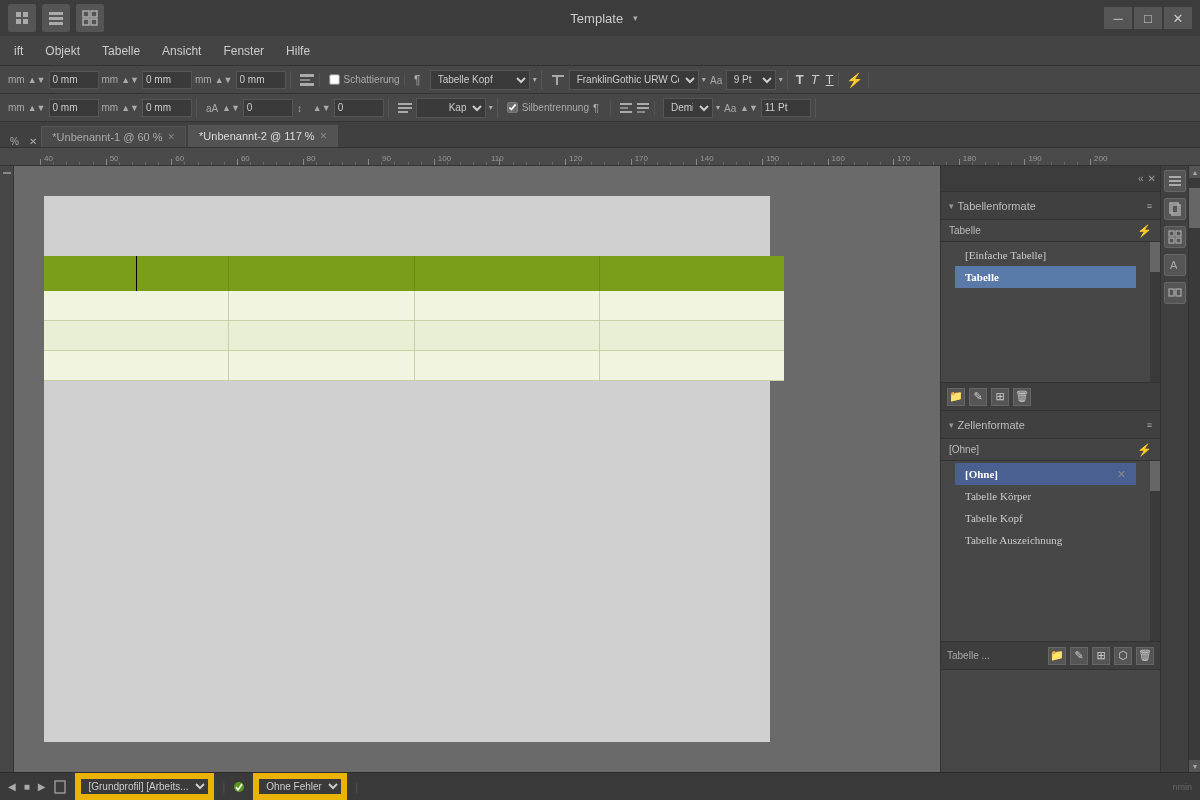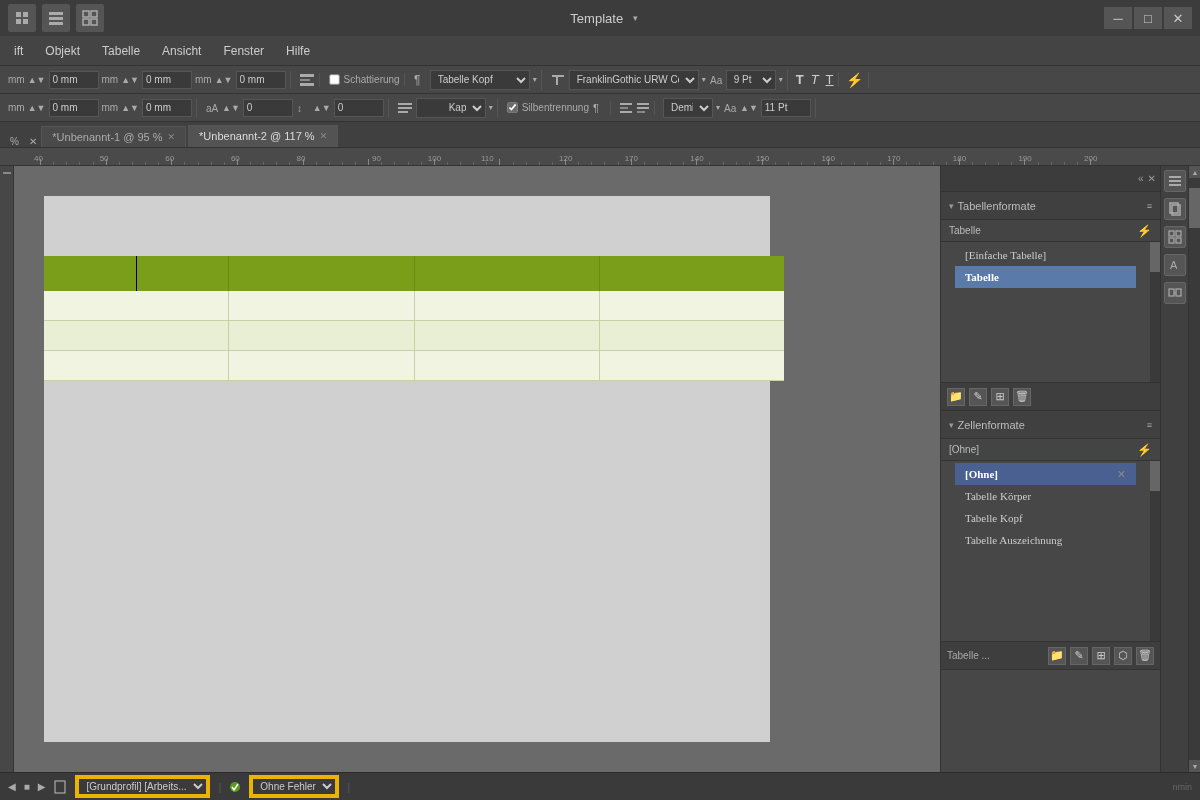--- a/index.html
+++ b/index.html
@@ -279,21 +279,21 @@
       height: 28px;
       background: #3a3a3a;
       display: flex;
       align-items: center;
       padding: 0 8px;
       gap: 8px;
       border-top: 1px solid #2a2a2a;
     }
     .status-item { font-size: 10px; color: #aaa; display: flex; align-items: center; gap: 4px; }
     .status-separator { color: #555; }
-    .status-dropdown { background: #3a3a3a; border: 4px solid #eab308; color: #ccc; font-size: 10px; padding: 1px 3px; }
+    .status-dropdown { background: #3a3a3a; border: 6px solid #eab308; color: #ccc; font-size: 10px; padding: 1px 3px; }
 
     
     .panel-scroll { width: 10px; background: #3a3a3a; }
     .panel-scroll-thumb { width: 10px; height: 30px; background: #666; }
 
     
     .item-x-btn { margin-left: auto; color: #888; font-size: 11px; cursor: pointer; }
 
     
     .collapse-arrow { font-size: 9px; color: #999; }
@@ -314,20 +314,21 @@
     .ruler-container {
       position: relative;
       flex: 1;
       height: 18px;
     }
     .r-num {
       position: absolute;
       font-size: 8px;
       color: #999;
       bottom: 3px;
+      margin-left: 10px;
     }
     .r-tick-major {
       position: absolute;
       bottom: 0;
       width: 1px;
       height: 7px;
       background: #888;
     }
     .r-tick-minor {
       position: absolute;
@@ -510,21 +511,21 @@
       </svg>
     <span style="font-size:9px;color:#aaa;">▲▼</span>
     <input class="tb-input" type="text" value="11 Pt" style="">
   </div>
 </div>
 
 <div id="tabs-bar">
   <div style="font-size:10px;color:#aaa;padding:0 6px;">%</div>
   <div style="font-size:10px;color:#aaa;padding:0 4px;cursor:pointer;">✕</div>
   <div class="tab">
-    <span>*Unbenannt-1 @ 95 %</span>
+    <span>*Unbenannt-1 @ 60 %</span>
     <span class="tab-close">✕</span>
   </div>
   <div class="tab active">
     <span>*Unbenannt-2 @ 117 %</span>
     <span class="tab-close">✕</span>
   </div>
 </div>
 
 <div id="ruler-numbers">
   <div style="width:20px;min-width:20px;"></div>

